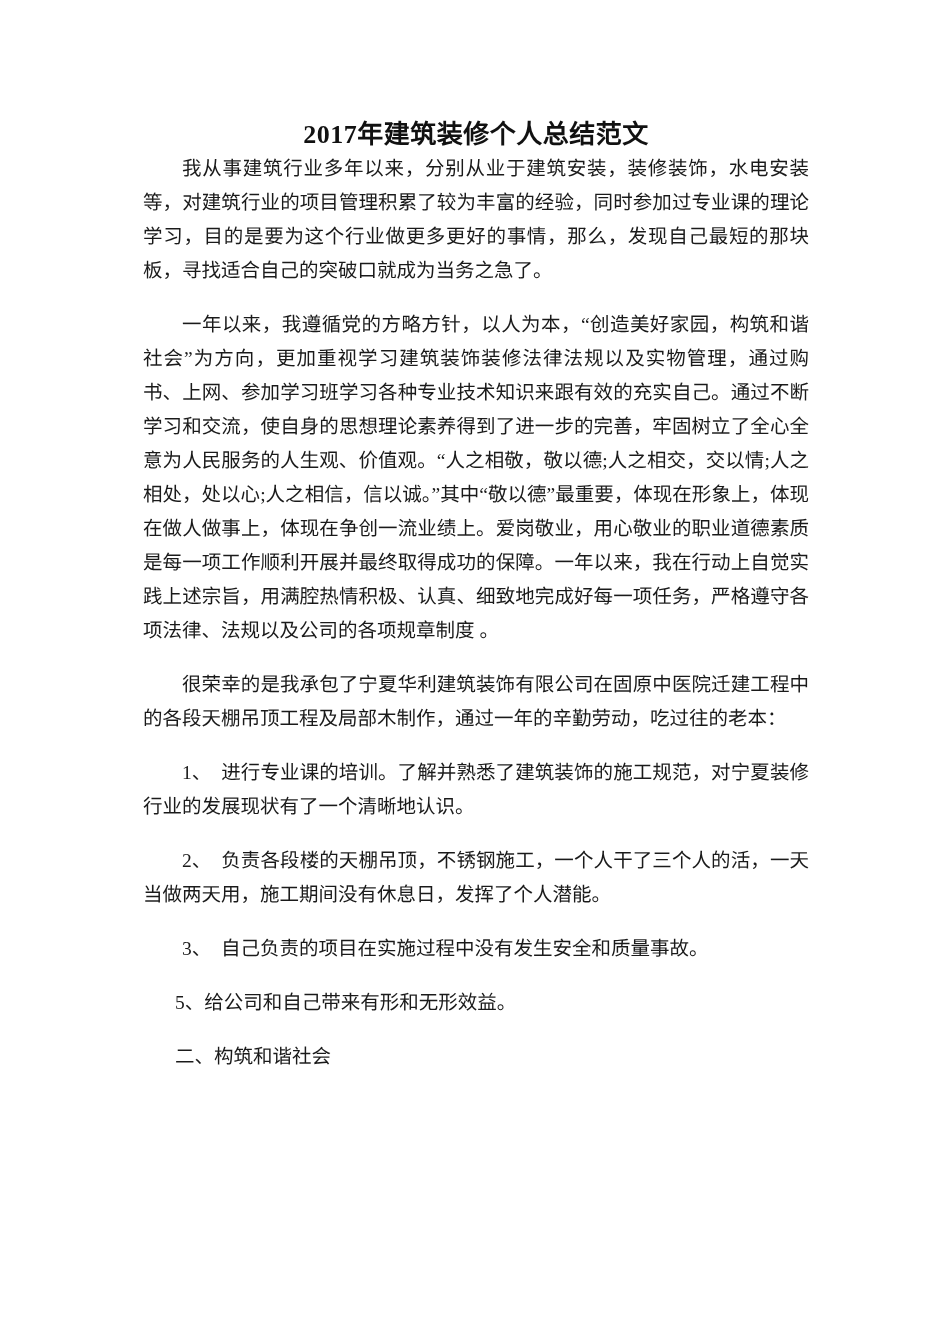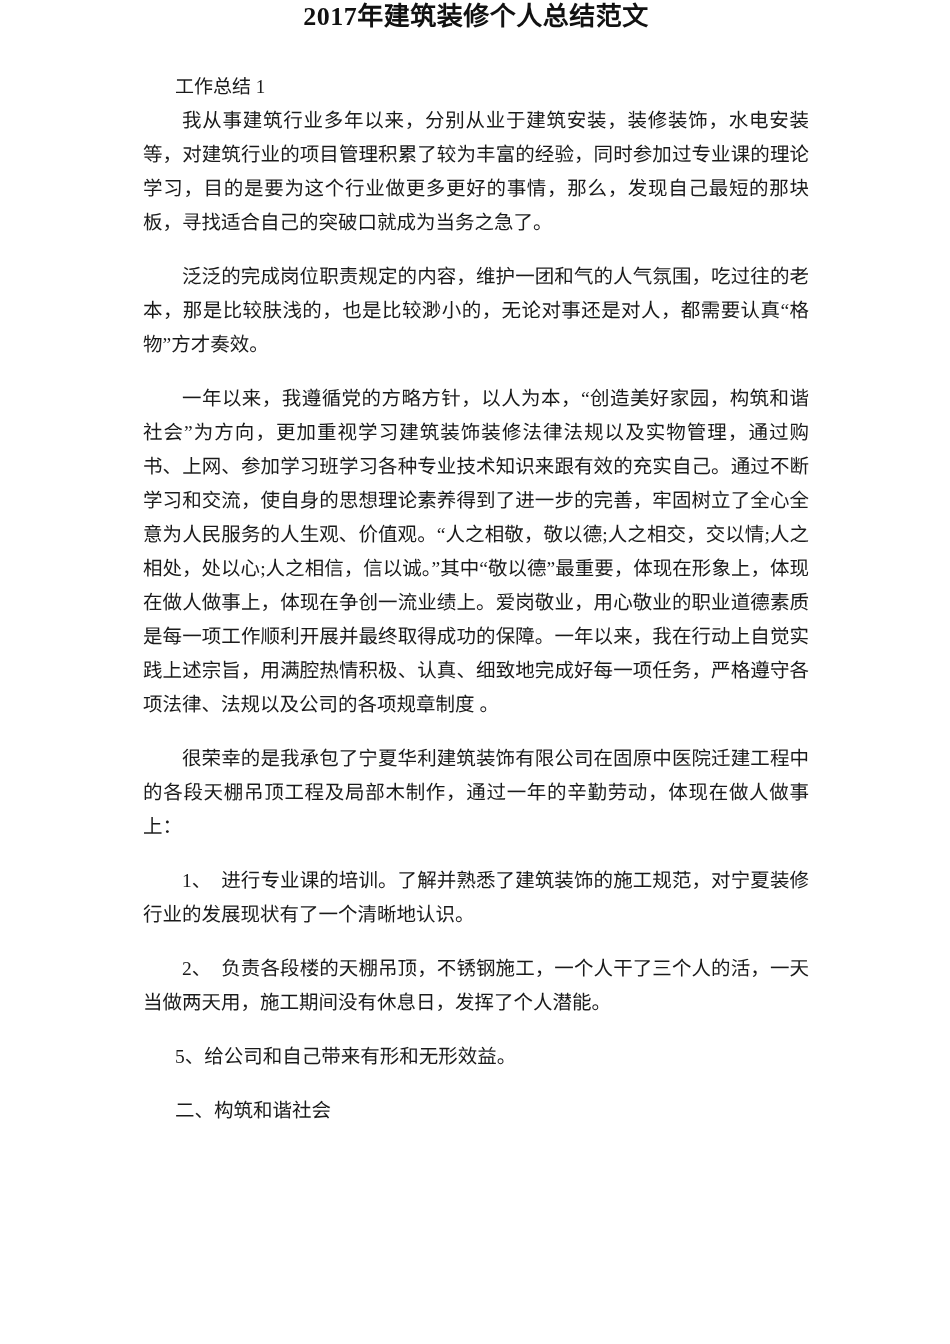--- a/index.html
+++ b/index.html
@@ -27,20 +27,21 @@
     left: 143px;
     top: 0;
     width: 666px;
   }
   .doc-title {
     font-size: 26px;
     font-weight: bold;
     text-align: center;
     letter-spacing: 0.5px;
     margin: 0;
+    padding-top: 118px;
     line-height: 34px;
     color: #111111;
   }
   .subtitle {
     font-size: 19px;
     line-height: 34px;
     margin: 0;
     padding-top: 36px;
     text-indent: 32px;
     color: #1a1a1a;
@@ -60,34 +61,33 @@
   .indent1 { text-indent: 32px; }
 </style>
 </head>
 <body>
 
 <div class="page">
   <div class="content">
 
     <h1 class="doc-title">2017年建筑装修个人总结范文</h1>
 
-    <p class="subtitle">工作总结 1</p>
 
     <p class="para first-para indent2">我从事建筑行业多年以来，分别从业于建筑安装，装修装饰，水电安装等，对建筑行业的项目管理积累了较为丰富的经验，同时参加过专业课的理论学习，目的是要为这个行业做更多更好的事情，那么，发现自己最短的那块板，寻找适合自己的突破口就成为当务之急了。</p>
 
-    <p class="para indent2">泛泛的完成岗位职责规定的内容，维护一团和气的人气氛围，吃过往的老本，那是比较肤浅的，也是比较渺小的，无论对事还是对人，都需要认真“格物”方才奏效。</p>
 
 
     <p class="para indent2">一年以来，我遵循党的方略方针，以人为本，“创造美好家园，构筑和谐社会”为方向，更加重视学习建筑装饰装修法律法规以及实物管理，通过购书、上网、参加学习班学习各种专业技术知识来跟有效的充实自己。通过不断学习和交流，使自身的思想理论素养得到了进一步的完善，牢固树立了全心全意为人民服务的人生观、价值观。“人之相敬，敬以德;人之相交，交以情;人之相处，处以心;人之相信，信以诚。”其中“敬以德”最重要，体现在形象上，体现在做人做事上，体现在争创一流业绩上。爱岗敬业，用心敬业的职业道德素质是每一项工作顺利开展并最终取得成功的保障。一年以来，我在行动上自觉实践上述宗旨，用满腔热情积极、认真、细致地完成好每一项任务，严格遵守各项法律、法规以及公司的各项规章制度 。</p>
 
-    <p class="para indent2">很荣幸的是我承包了宁夏华利建筑装饰有限公司在固原中医院迁建工程中的各段天棚吊顶工程及局部木制作，通过一年的辛勤劳动，体现在做人做事上：</p>
+    <p class="para indent2">很荣幸的是我承包了宁夏华利建筑装饰有限公司在固原中医院迁建工程中的各段天棚吊顶工程及局部木制作，通过一年的辛勤劳动，吃过往的老本：</p>
 
     <p class="para indent2">1、　进行专业课的培训。了解并熟悉了建筑装饰的施工规范，对宁夏装修行业的发展现状有了一个清晰地认识。</p>
 
     <p class="para indent2">2、　负责各段楼的天棚吊顶，不锈钢施工，一个人干了三个人的活，一天当做两天用，施工期间没有休息日，发挥了个人潜能。</p>
 
+    <p class="para indent2">3、　自己负责的项目在实施过程中没有发生安全和质量事故。</p>
 
     <p class="para indent1">5、给公司和自己带来有形和无形效益。</p>
 
     <p class="para indent1">二、构筑和谐社会</p>
 
   </div>
 </div>
 
 </body></html>

